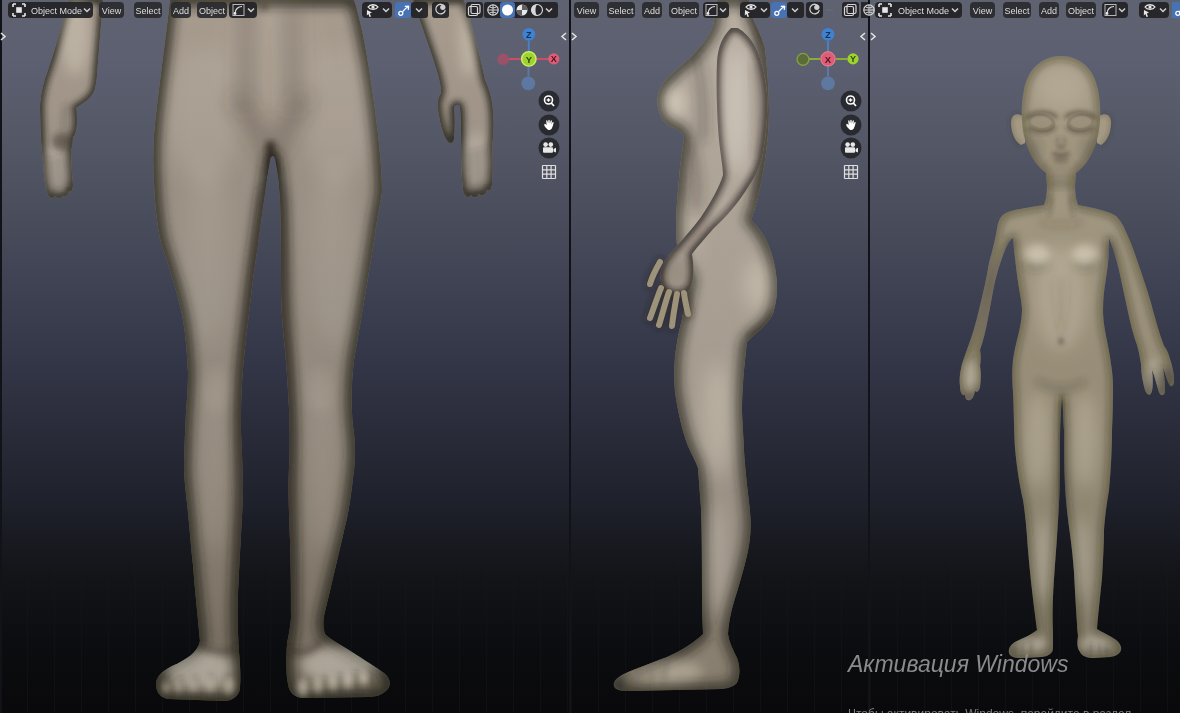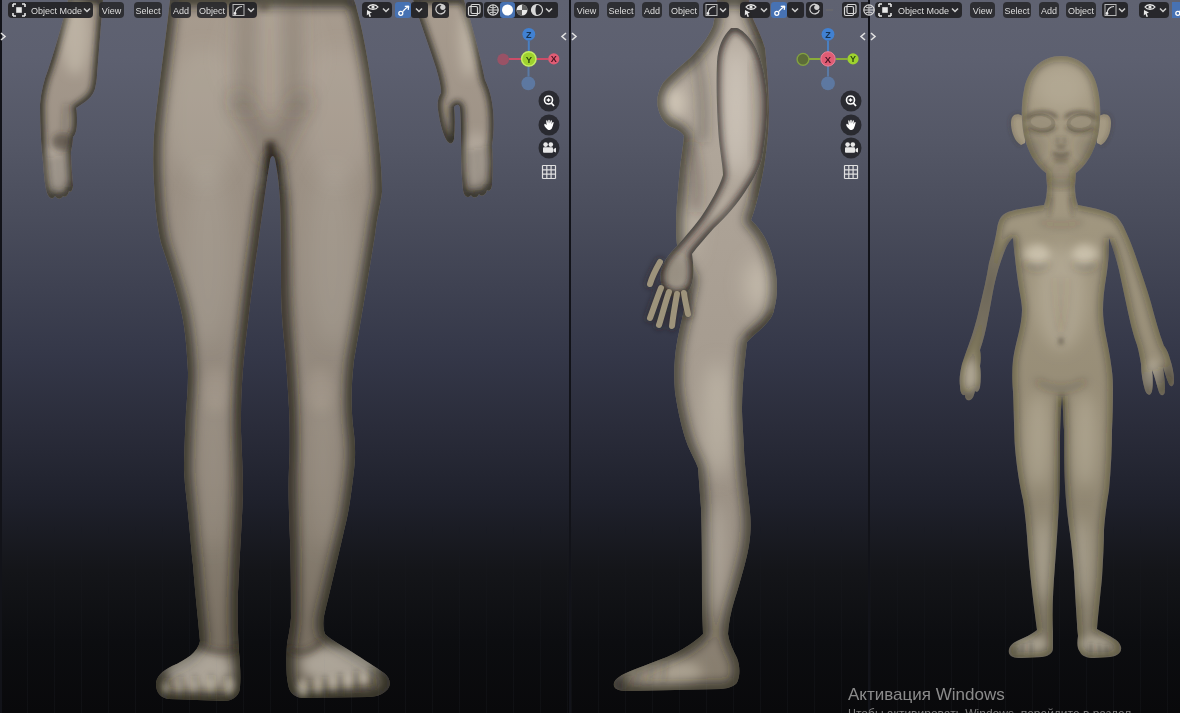--- a/index.html
+++ b/index.html
@@ -5,21 +5,21 @@
   html,body{margin:0;padding:0;background:#000;}
   .stage{position:relative;width:1180px;height:713px;overflow:hidden;
     font-family:"Liberation Sans", sans-serif;background:#fef9c3;}
   .vp{position:absolute;top:0;height:713px;
     background:linear-gradient(180deg,#5f6271 0%,#5d6070 8%,#545766 20%,#4a4d5c 30%,#3f4252 40%,#343748 50%,#2a2c3a 60%,#1f212c 70%,#141519 80%,#0c0d10 90%,#09090b 100%);}
   .gridlines{position:absolute;left:0;top:520px;width:100%;height:193px;
     background:repeating-linear-gradient(90deg, rgba(130,140,160,0.07) 0px, rgba(130,140,160,0.07) 1px, transparent 1px, transparent 27px);
     -webkit-mask-image:linear-gradient(180deg,transparent 0%,rgba(0,0,0,.4) 50%,rgba(0,0,0,.8) 100%);
     mask-image:linear-gradient(180deg,transparent 0%,rgba(0,0,0,.4) 50%,rgba(0,0,0,.8) 100%);}
   .sep{position:absolute;top:0;width:2px;height:713px;background:#121319;}
-  .wm1{position:absolute;left:848px;top:685px;color:#8b8b8b;font-size:17px;}
+  .wm1{position:absolute;left:848px;top:651px;color:#8b8b8b;font-size:23px;font-style:italic;}
   .wm2{position:absolute;left:848px;top:707px;color:#7e7e7e;font-size:12px;}
 </style>
 </head>
 <body>
 <div class="stage">
 
   <div class="vp" style="left:0;width:569px;"><div class="gridlines"></div><svg id="fig1" width="569" height="713" viewBox="0 0 569 713">
     <defs>
       <linearGradient id="skin1" x1="0" y1="0" x2="0" y2="713" gradientUnits="userSpaceOnUse">
         <stop offset="0" stop-color="#a89c8f"></stop>

